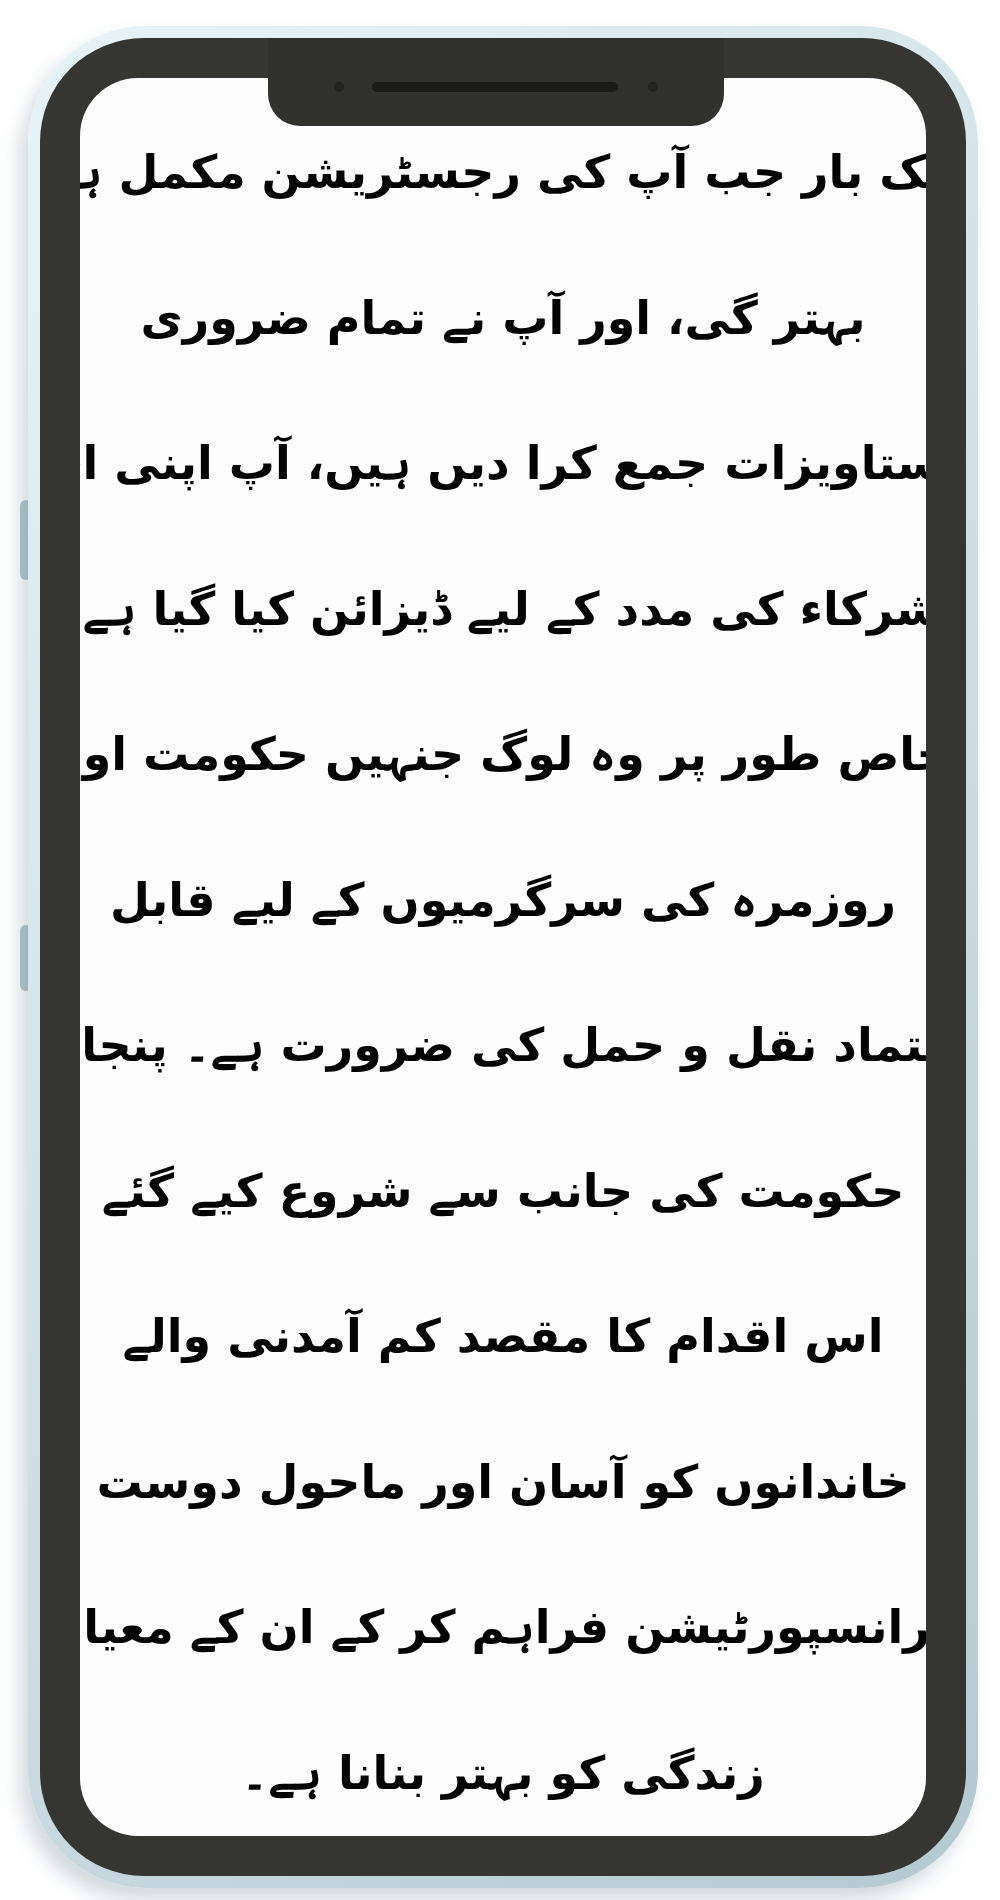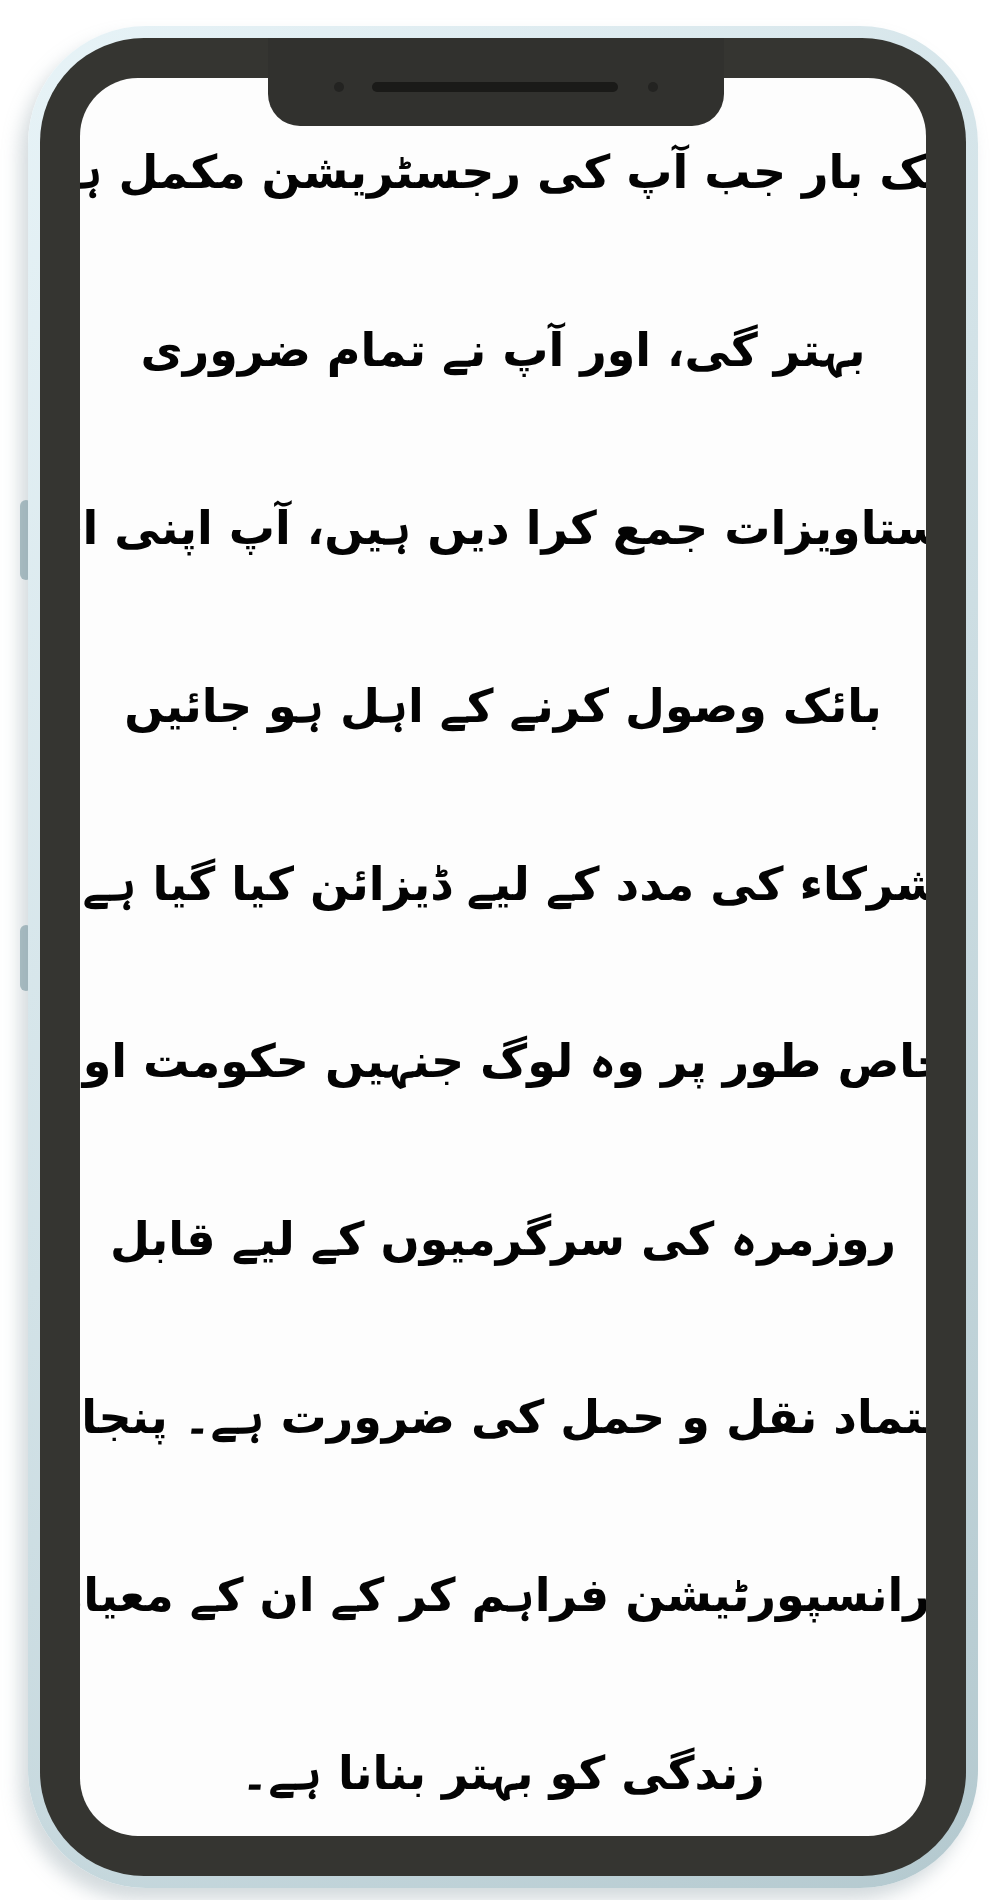--- a/index.html
+++ b/index.html
@@ -117,25 +117,27 @@
   <div class="side-button power"></div>
 
   <div class="casing">
     <div class="bezel">
 
       <div class="screen">
         <div class="text-area">
           <div class="text-line">ایک بار جب آپ کی رجسٹریشن مکمل ہو</div>
           <div class="text-line">بہتر گی، اور آپ نے تمام ضروری</div>
           <div class="text-line">دستاویزات جمع کرا دیں ہیں، آپ اپنی ای</div>
-          <div class="text-line">بائک وصول کرنے کے اہل ہو جائیں</div>
           <div class="text-line">شرکاء کی مدد کے لیے ڈیزائن کیا گیا ہے،</div>
           <div class="text-line">خاص طور پر وہ لوگ جنہیں حکومت اور</div>
           <div class="text-line">روزمرہ کی سرگرمیوں کے لیے قابل</div>
           <div class="text-line">اعتماد نقل و حمل کی ضرورت ہے۔ پنجاب</div>
+          <div class="text-line">حکومت کی جانب سے شروع کیے گئے</div>
+          <div class="text-line">اس اقدام کا مقصد کم آمدنی والے</div>
+          <div class="text-line">خاندانوں کو آسان اور ماحول دوست</div>
           <div class="text-line">ٹرانسپورٹیشن فراہم کر کے ان کے معیار</div>
           <div class="text-line">زندگی کو بہتر بنانا ہے۔</div>
         </div>
       </div>
 
       <div class="notch">
         <div class="sensor-dot left"></div>
         <div class="speaker-slit"></div>
         <div class="sensor-dot right"></div>
       </div>

